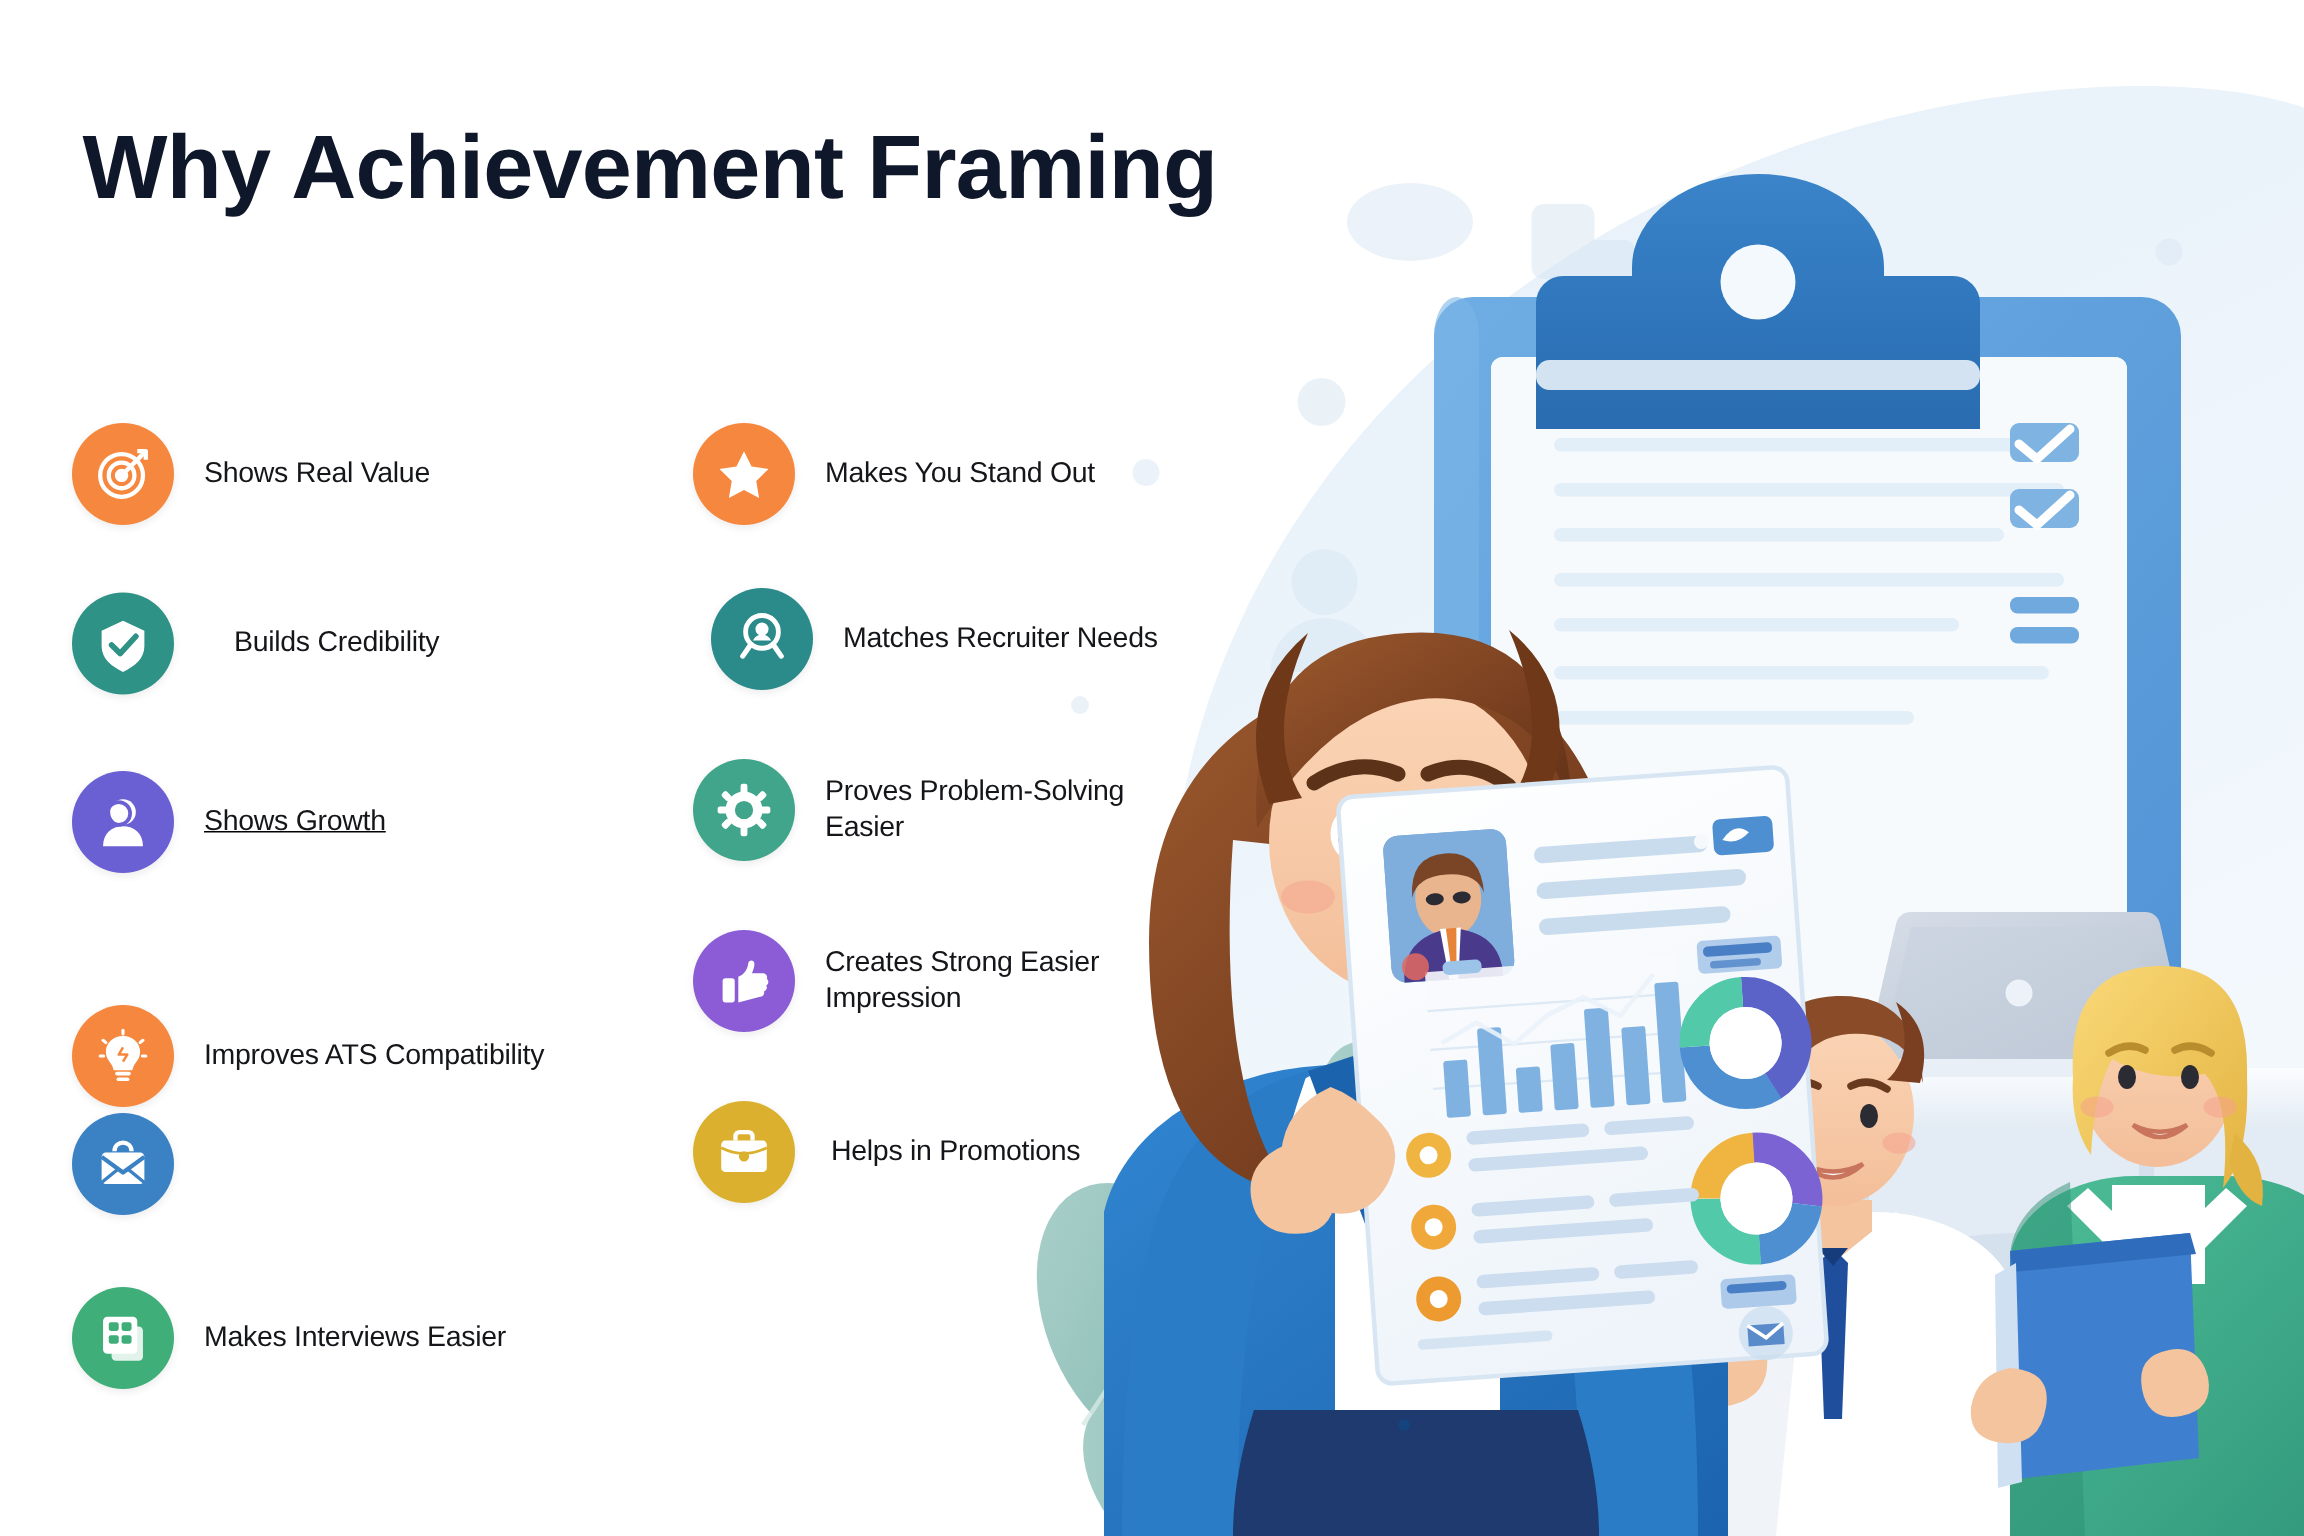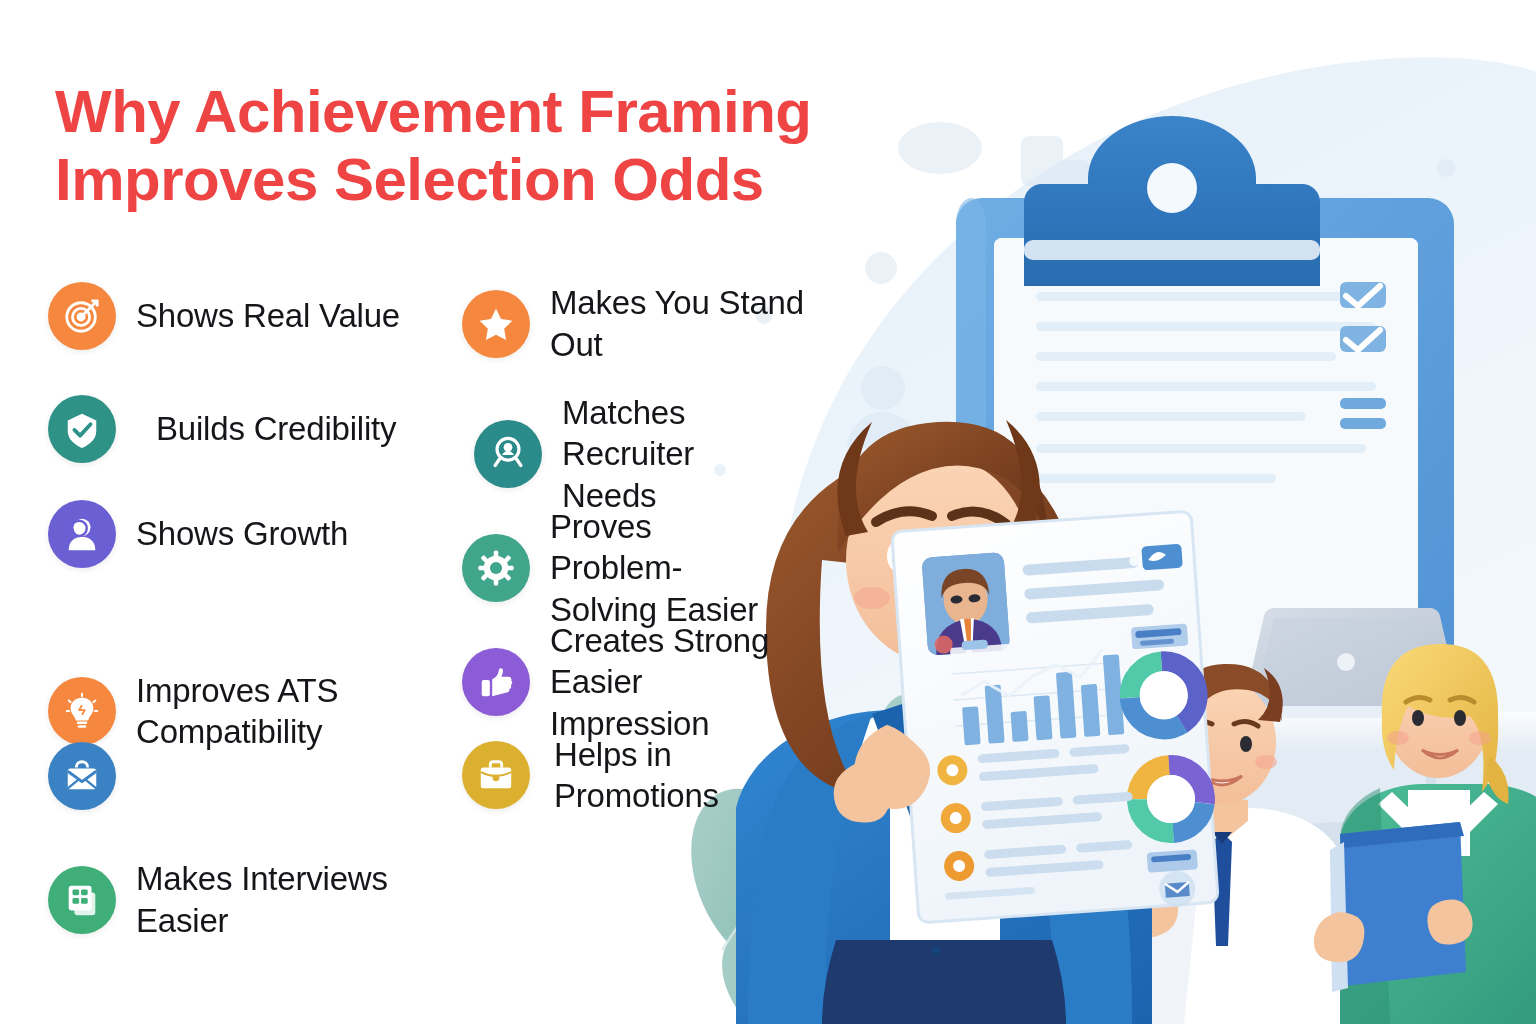--- a/index.html
+++ b/index.html
@@ -10,39 +10,39 @@
   }
   .stage{position:absolute;inset:0;width:1536px;height:1024px;overflow:hidden;}
 
   
   .art{position:absolute;left:640px;top:0;width:896px;height:1024px;overflow:hidden;}
   .art svg{display:block;width:896px;height:1024px;}
 
   
   .title{
     position:absolute;left:55px;top:78px;width:880px;
-    color:#ef4444;font-weight:bold;font-size:60px;line-height:1.13;
+    color:#0f172a;font-weight:bold;font-size:60px;line-height:1.13;
     letter-spacing:-0.5px;
   }
   .title .l2{display:block;}
 
   
   .col{position:absolute;}
   .col-left{left:48px;top:282px;width:400px;}
   .col-right{left:462px;top:282px;width:380px;}
 
   .item{display:flex;align-items:center;gap:20px;}
   .badge{
     width:68px;height:68px;border-radius:50%;flex:0 0 68px;
     display:flex;align-items:center;justify-content:center;
     box-shadow:0 2px 6px rgba(0,0,0,.08);
   }
   .badge svg{width:38px;height:38px;display:block;}
   .label{
-    color:#15161a;font-size:33px;line-height:1.27;font-weight:400;
+    color:#15161a;font-size:19px;line-height:1.27;font-weight:400;
     letter-spacing:-0.2px;
   }
   .label.two{line-height:1.25;}
 </style>
 </head>
 <body>
 
 <div class="stage">
 
   <div class="art">
@@ -387,21 +387,20 @@
 
         <g>
           <path d="M262 690 q38 -22 72 -4 q26 14 18 42 q-10 32 -52 32 q-44 0 -54 -30 q-8 -26 16 -40 z" fill="#F6C6A4" opacity="0"></path>
         </g>
       </g>
     </svg>
   </div>
 
   <div class="title">
     <span>Why Achievement Framing</span>
-    <span class="l2">Improves Selection Odds</span>
   </div>
 
   <div class="col col-left">
 
     <div class="item" style="position:absolute;top:0;left:0;">
       <div class="badge" style="background:#F5883E">
         <svg viewBox="0 0 40 40" fill="none" stroke="#fff" stroke-width="3">
           <circle cx="19" cy="21" r="15"></circle>
             <circle cx="19" cy="21" r="9"></circle>
             <circle cx="19" cy="21" r="3.2" fill="#fff"></circle>
@@ -415,21 +414,21 @@
     <div class="item" style="position:absolute;top:113px;left:0;gap:40px;">
       <div class="badge" style="background:#2E9287">
         <svg viewBox="0 0 40 40">
           <path d="M20 4 L35 11 v11 c0 9 -7 14 -15 18 c-8 -4 -15 -9 -15 -18 V11 z" fill="#fff"></path>
           <path d="M12 21 l6 6 l11 -12" stroke="#2E9287" stroke-width="4" fill="none" stroke-linecap="round" stroke-linejoin="round"></path>
         </svg>
       </div>
       <div class="label">Builds Credibility</div>
     </div>
 
-    <div class="item" style="position:absolute;top:218px;left:0;">
+    <div class="item" style="position:absolute;top:232px;left:0;text-decoration:underline;">
       <div class="badge" style="background:#6B5FD4">
         <svg viewBox="0 0 40 40">
           <circle cx="20" cy="13" r="9" fill="#fff"></circle>
           <path d="M6 37 c0 -9 6 -14 14 -14 c8 0 14 5 14 14 z" fill="#fff"></path>
           <circle cx="17" cy="14" r="8" fill="none" stroke="#6B5FD4" stroke-width="2.6"></circle>
           <path d="M11 20 l-5 7" stroke="#6B5FD4" stroke-width="2.6" stroke-linecap="round"></path>
         </svg>
       </div>
       <div class="label">Shows Growth</div>
     </div>

